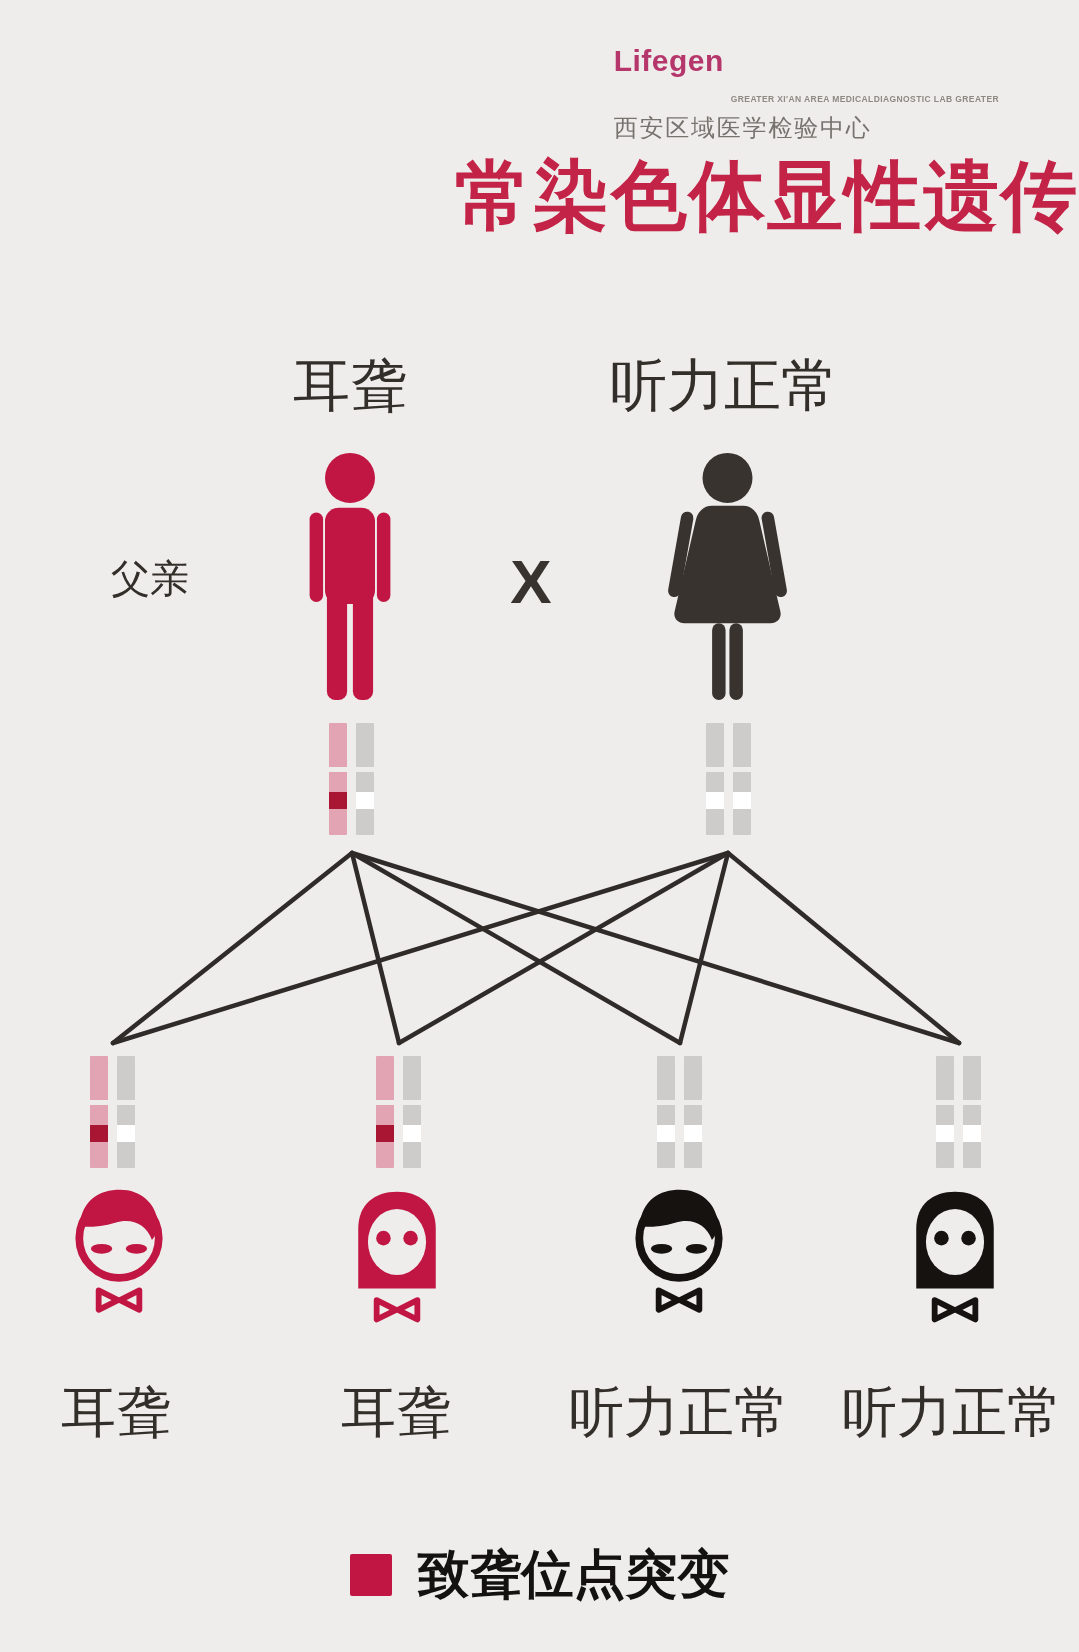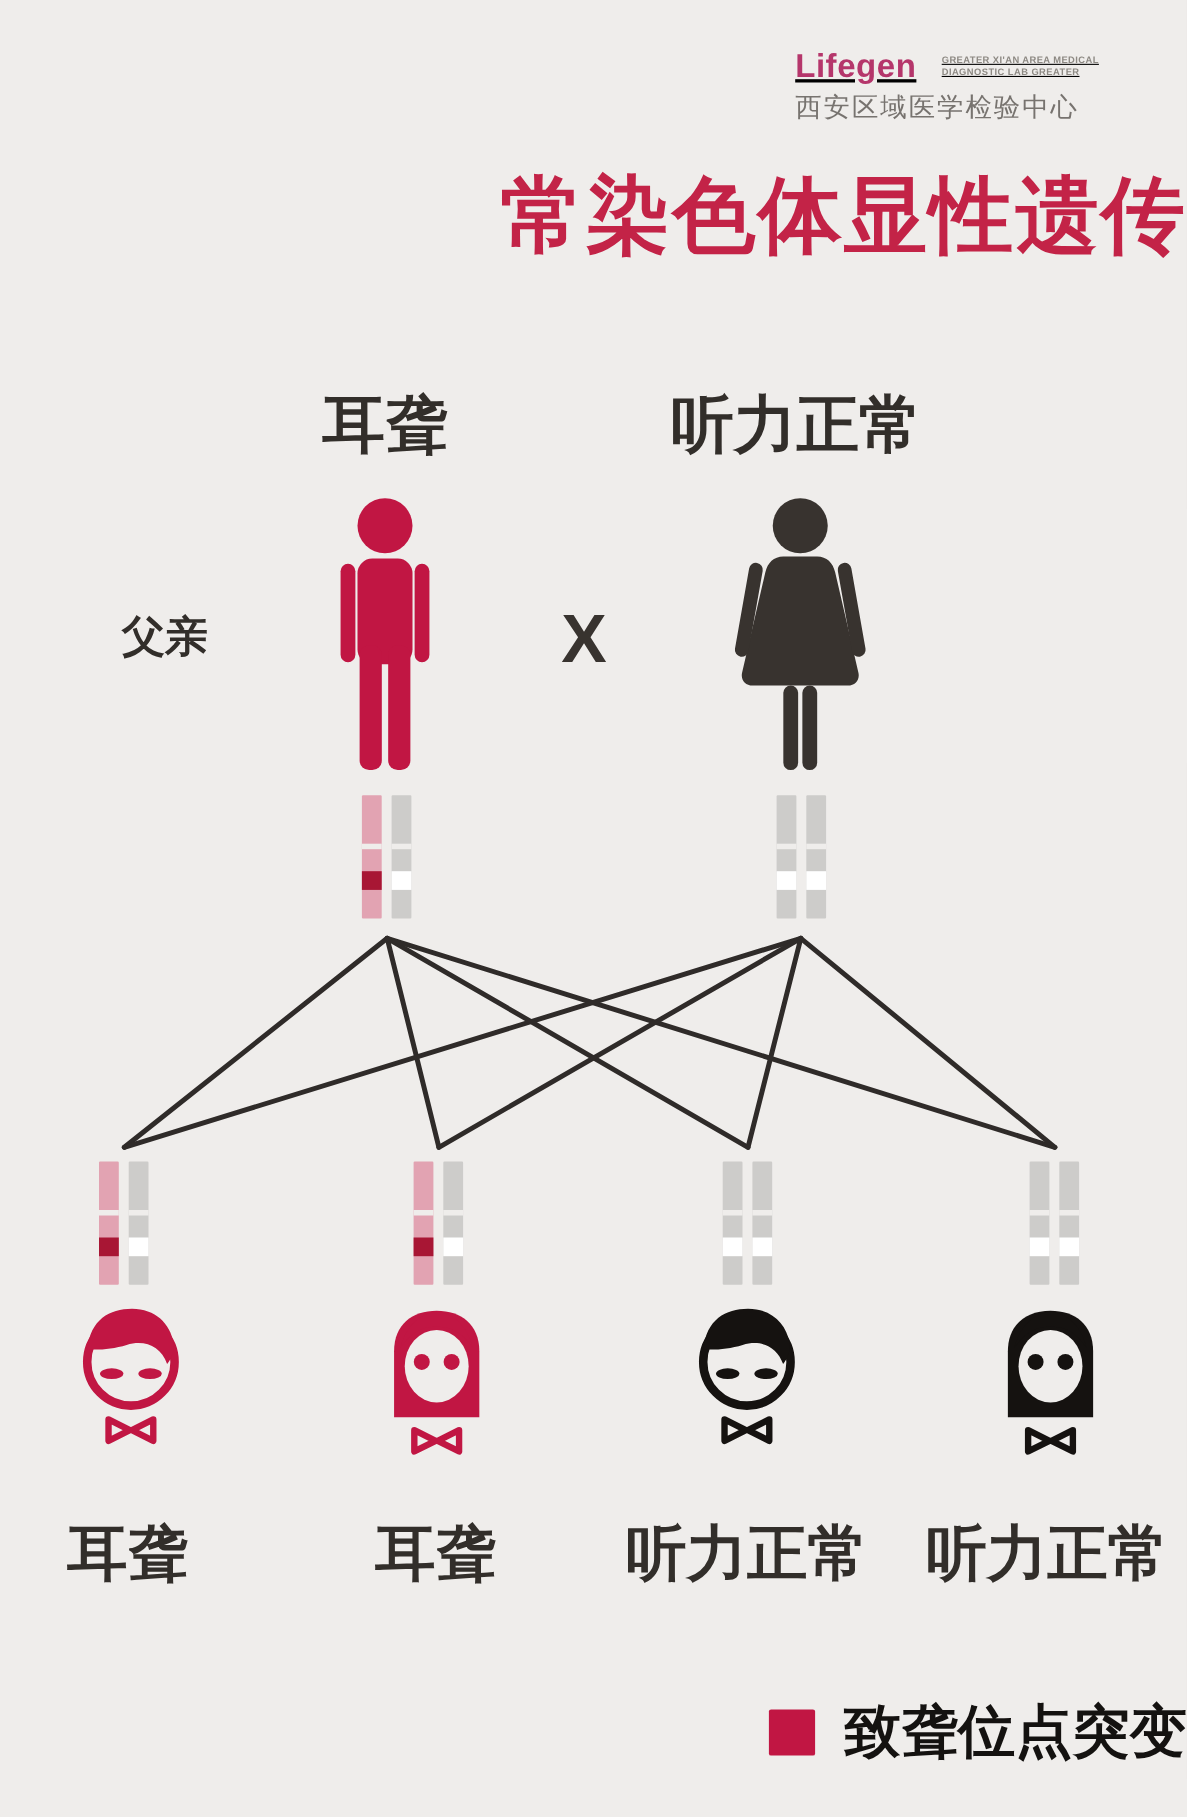--- a/index.html
+++ b/index.html
@@ -3,31 +3,31 @@
 <meta charset="utf-8">
 <style>
   html,body { margin:0; padding:0; background:#e6e4e2; }
   .canvas {
     position:relative; width:1079px; height:1652px; margin:0 auto;
     background:var(--bg,#efedeb); overflow:hidden;
     font-family:"Liberation Sans","DejaVu Sans",sans-serif;
   }
   
   .logo { position:absolute; top:46px; right:80px; text-align:left; }
-  .logo-row { display:flex; align-items:center; gap:23px;text-decoration:underline; }
+  .logo-row { display:flex; align-items:flex-start; gap:7px; }
   .brand { font-size:30px; font-weight:700; color:var(--logo-pink,#b5366b); letter-spacing:0.5px; line-height:1; }
-  .tagline { display:flex; flex-direction:column; justify-content:flex-end; padding-bottom:2px; }
+  .tagline { display:flex; flex-direction:row; justify-content:flex-end; padding-bottom:2px;margin-top:48px; }
   .tagline span { font-size:8.5px; font-weight:700; color:#8d8983; letter-spacing:0.4px; line-height:1.25; white-space:nowrap; }
   .logo-sub { font-size:24px; color:var(--text-gray,#77736f); letter-spacing:1.8px; margin-top:5px; white-space:nowrap; }
   
   .title { position:absolute; left:0; right:0; top:146px; margin:0; text-align:right;
     font-size:76px; font-weight:900; letter-spacing:2px; color:var(--title-red,#c32347); }
   
   .lbl { position:absolute; transform:translateX(-50%); white-space:nowrap;
-    font-weight:700; color:var(--text-dark,#322e2a); }
+    font-weight:400; color:var(--text-dark,#322e2a); }
   .pheno-top { top:348px; font-size:57px; }
   .role { top:552px; font-size:39px; }
   .cross { top:546px; font-size:62px; font-weight:900; color:var(--dark,#38332f); }
   .child-lbl { top:1376px; font-size:55px; }
   
   .figure { position:absolute; }
   .crimson { color:var(--crimson,#c11643); }
   .dark { color:var(--dark,#38332f); }
   .black { color:var(--black-figure,#151210); }
   .face-fill { fill:var(--bg,#efedeb); }
@@ -37,21 +37,21 @@
   .chrom.mutant { background:var(--chrom-pink,#e2a3b2); }
   .chrom.normal { background:var(--chrom-gray,#cdccca); }
   .centromere { position:absolute; left:0; right:0; top:44px; height:5px; background:var(--bg,#efedeb); }
   .band { position:absolute; left:0; right:0; top:69px; height:17px; }
   .chrom.mutant .band { background:var(--mutation-red,#a81634); }
   .chrom.normal .band { background:var(--band-white,#ffffff); }
   
   .cross-lines { position:absolute; left:0; top:833px; }
   .cross-lines line { stroke:var(--line,#2f2b29); stroke-width:4.5; stroke-linecap:round; }
   
-  .legend { position:absolute; left:0; right:0; top:1540px; display:flex; justify-content:flex-end; align-items:center; gap:26px; }
+  .legend { position:absolute; left:0; right:0; top:1540px; display:flex; justify-content:center; align-items:center; gap:26px; }
   .legend-swatch { width:42px; height:42px; background:var(--crimson,#c11643); border-radius:2px; }
   .legend-label { font-size:52px; font-weight:700; color:#141210; white-space:nowrap; }
 </style>
 </head>
 <body>
 
 <div class="canvas">
 
   <header class="logo">
     <div class="logo-row">

